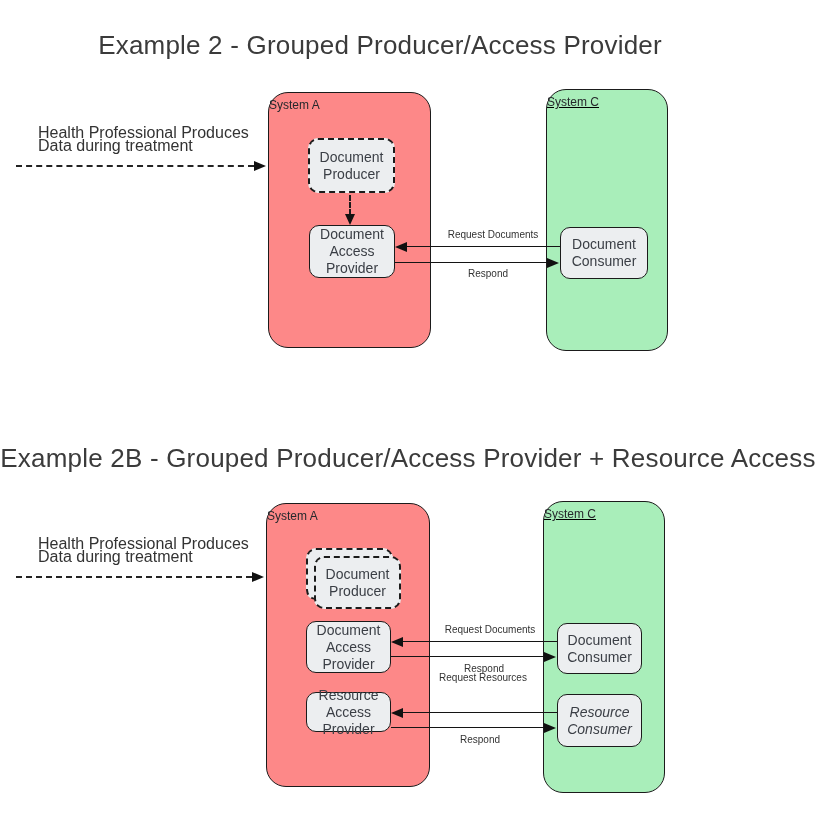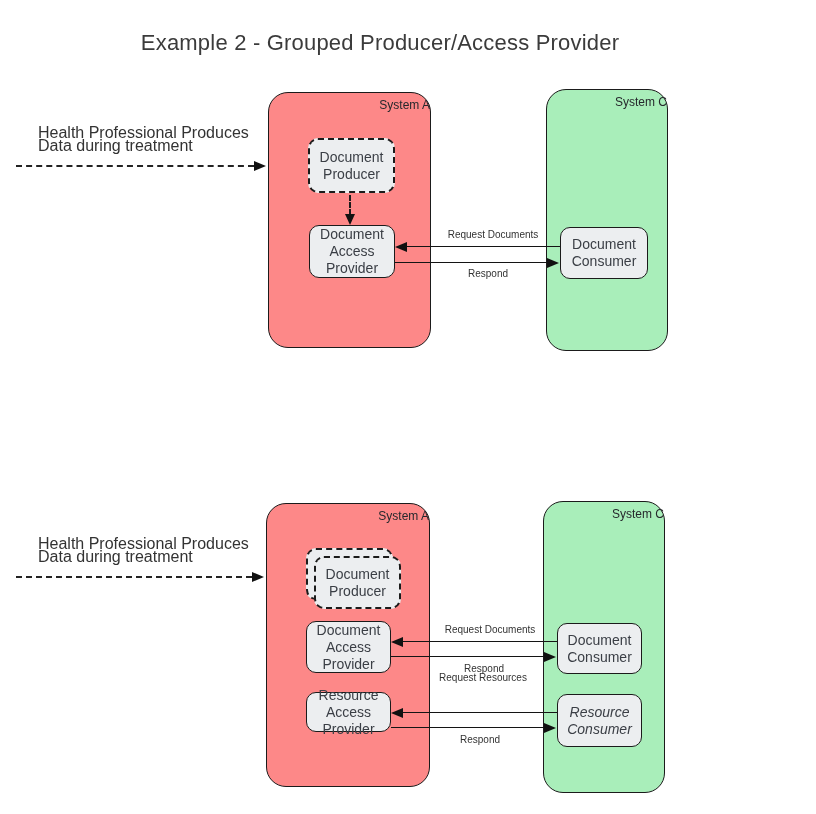--- a/index.html
+++ b/index.html
@@ -16,36 +16,36 @@
     position: relative;
     width: 816px;
     height: 814px;
     background: #ffffff;
     font-family: "Liberation Sans", sans-serif;
     overflow: hidden;
   }
   .layer { position: absolute; left: 0; top: 0; width: 816px; height: 814px; }
   .title {
     position: absolute;
-    font-size: 22px;
+    font-size: 26px;
     color: var(--text-dark);
     text-align: center;
     white-space: nowrap;
     letter-spacing: 0.2px;
   }
   .sys {
     position: absolute;
     border: 1.5px solid var(--stroke);
     border-radius: 20px;
   }
   .sys-a { background: var(--system-a-fill); }
-  .sys-c { background: var(--system-c-fill); }
+  .sys-c { background: var(--system-c-fill); text-decoration: underline; }
   .sys-label {
     margin-top: 5px;
-    text-align: right;
+    text-align: left;
     font-size: 12px;
     color: #26282c;
   }
   .node {
     position: absolute;
     background: var(--node-fill);
     border: 1.5px solid var(--stroke);
     border-radius: 10px;
     display: flex;
     align-items: center;
@@ -130,20 +130,21 @@
     <div class="hline" style="left:406px; top:246px; width:154px;"></div>
     <div class="ah-left" style="left:395px; top:242px;"></div>
 
     <div class="hline" style="left:395px; top:262px; width:153px;"></div>
     <div class="ah-right" style="left:547px; top:258px;"></div>
     <div class="edge-label" style="left:488px; top:268px;">Respond</div>
   </div>
 
   <div class="layer">
 
+    <div class="title" style="left:0; width:816px; top:443px;">Example 2B - Grouped Producer/Access Provider + Resource Access</div>
 
     <div class="annotation" style="left:38px; top:538px;">
       <div>Health Professional Produces</div>
       <div>Data during treatment</div>
     </div>
     <div class="hdash" style="left:16px; top:576px; width:236px;"></div>
     <div class="ah-right" style="left:252px; top:572px;"></div>
 
     <div class="sys sys-a" style="left:266px; top:503px; width:164px; height:284px;">
       <div class="sys-label">System A</div>

